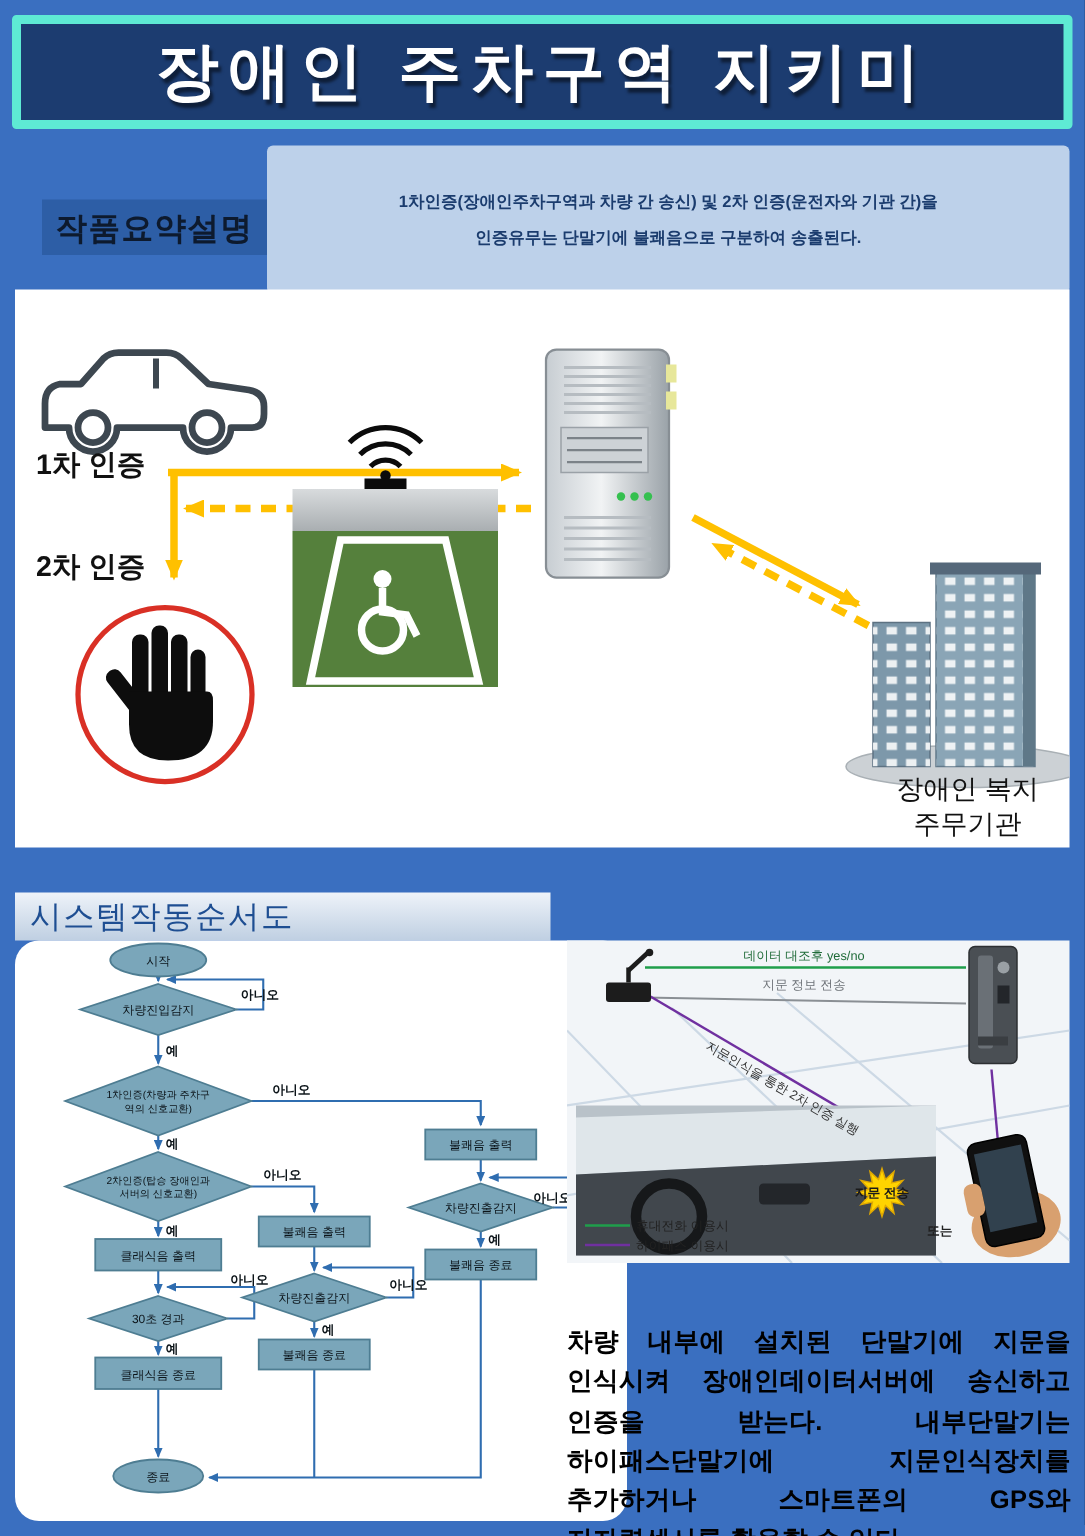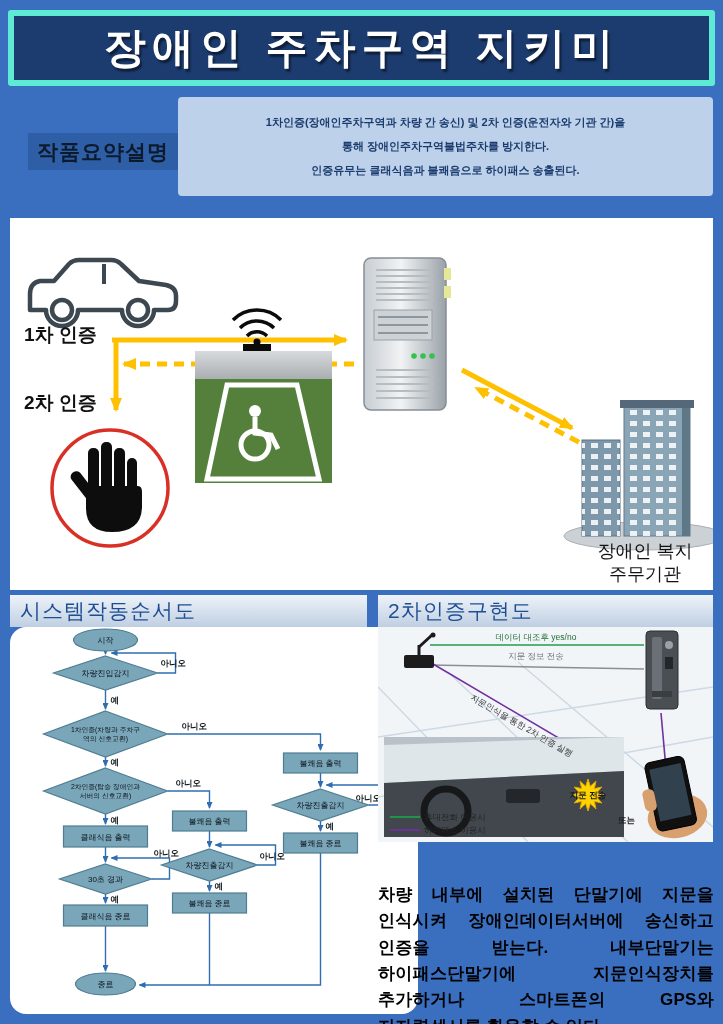--- a/index.html
+++ b/index.html
@@ -14,21 +14,21 @@
     text-shadow:2px 3px 2px rgba(0,0,0,.5); white-space:nowrap; }
 
   .summary-label { position:absolute; left:28px; top:101px; width:150px; height:37px;
     background:#2d5ea6; color:#0d1a2e; font-weight:800; font-size:21px; letter-spacing:1px;
     display:flex; align-items:center; justify-content:center;margin-top:32px; }
   .summary-panel { position:absolute; left:178px; top:97px; width:535px; height:99px;
     background:#bdd1ea; border-radius:4px; display:flex; flex-direction:column;
     justify-content:center; gap:9px; }
   .summary-panel p { text-align:center; color:#1b3c6e; font-weight:700; font-size:11px; white-space:nowrap; }
 
-  .main-panel { position:absolute; left:10px; top:218px; width:703px; height:372px; background:#ffffff; }
+  .main-panel { position:absolute; left:10px; top:193px; width:703px; height:372px; background:#ffffff; }
   .main-panel > svg { position:absolute; left:0; top:0; }
   .label-auth { position:absolute; font-size:19px; font-weight:600; color:#111; white-space:nowrap; }
   .agency-label { position:absolute; left:555px; top:322px; width:160px; text-align:center;
     font-size:18px; color:#111; line-height:1.25; }
 
   .section-header { position:absolute; height:32px; background:linear-gradient(#eef3f9,#bfcfe2);
     color:#1e4e92; font-weight:400; font-size:21px; letter-spacing:1px;
     display:flex; align-items:center; padding-left:10px; }
   .flow-header { left:10px; top:595px; width:357px; }
   .flow-body { position:absolute; left:10px; top:627px; width:408px; height:387px; background:#ffffff;border-radius:16px; }
@@ -55,22 +55,21 @@
 
 <div class="page">
 
   <header class="title-bar">
     <h1>장애인 주차구역 지키미</h1>
   </header>
 
   <div class="summary-label">작품요약설명</div>
   <div class="summary-panel">
     <p>1차인증(장애인주차구역과 차량 간 송신) 및 2차 인증(운전자와 기관 간)을</p>
-    <p>통해 장애인주차구역불법주차를 방지한다.</p>
-    <p>인증유무는 클래식음과 불쾌음으로 하이패스 송출된다.</p>
+    <p>인증유무는 단말기에 불쾌음으로 구분하여 송출된다.</p>
   </div>
 
   <section class="main-panel">
     <svg width="703" height="372" viewBox="0 0 703 372">
       <defs>
         <marker id="ay" markerUnits="userSpaceOnUse" markerWidth="14" markerHeight="12" refX="12" refY="6" orient="auto">
           <path d="M0,0 L14,6 L0,12 Z" fill="#FFC000"></path>
         </marker>
         <linearGradient id="srvg" x1="0" y1="0" x2="1" y2="0">
           <stop offset="0" stop-color="#c7cdd2"></stop>
@@ -259,21 +258,20 @@
       <text class="lbl" x="75" y="196">예</text>
       <text class="lbl" x="118" y="229">아니오</text>
       <text class="lbl" x="75" y="275">예</text>
       <text class="lbl" x="224" y="232">아니오</text>
       <text class="lbl" x="179" y="262">예</text>
       <text class="lbl" x="320" y="174">아니오</text>
       <text class="lbl" x="290" y="202">예</text>
     </svg>
   </section>
 
-  <div class="section-header impl-header">2차인증구현도</div>
   <section class="impl-body">
     <svg class="impl-svg" viewBox="0 0 335 215">
 
       <g stroke="#cdd9e5" stroke-width="1.5" fill="none">
         <path d="M0 60 L150 215 M70 45 L250 215 M140 35 L335 200 M0 110 L335 60 M0 170 L335 110"></path>
       </g>
 
       <g fill="none">
         <line x1="52" y1="18" x2="266" y2="18" stroke="#1f9e4b" stroke-width="1.6"></line>
         <line x1="266" y1="42" x2="52" y2="38" stroke="#8a8f94" stroke-width="1.4"></line>

